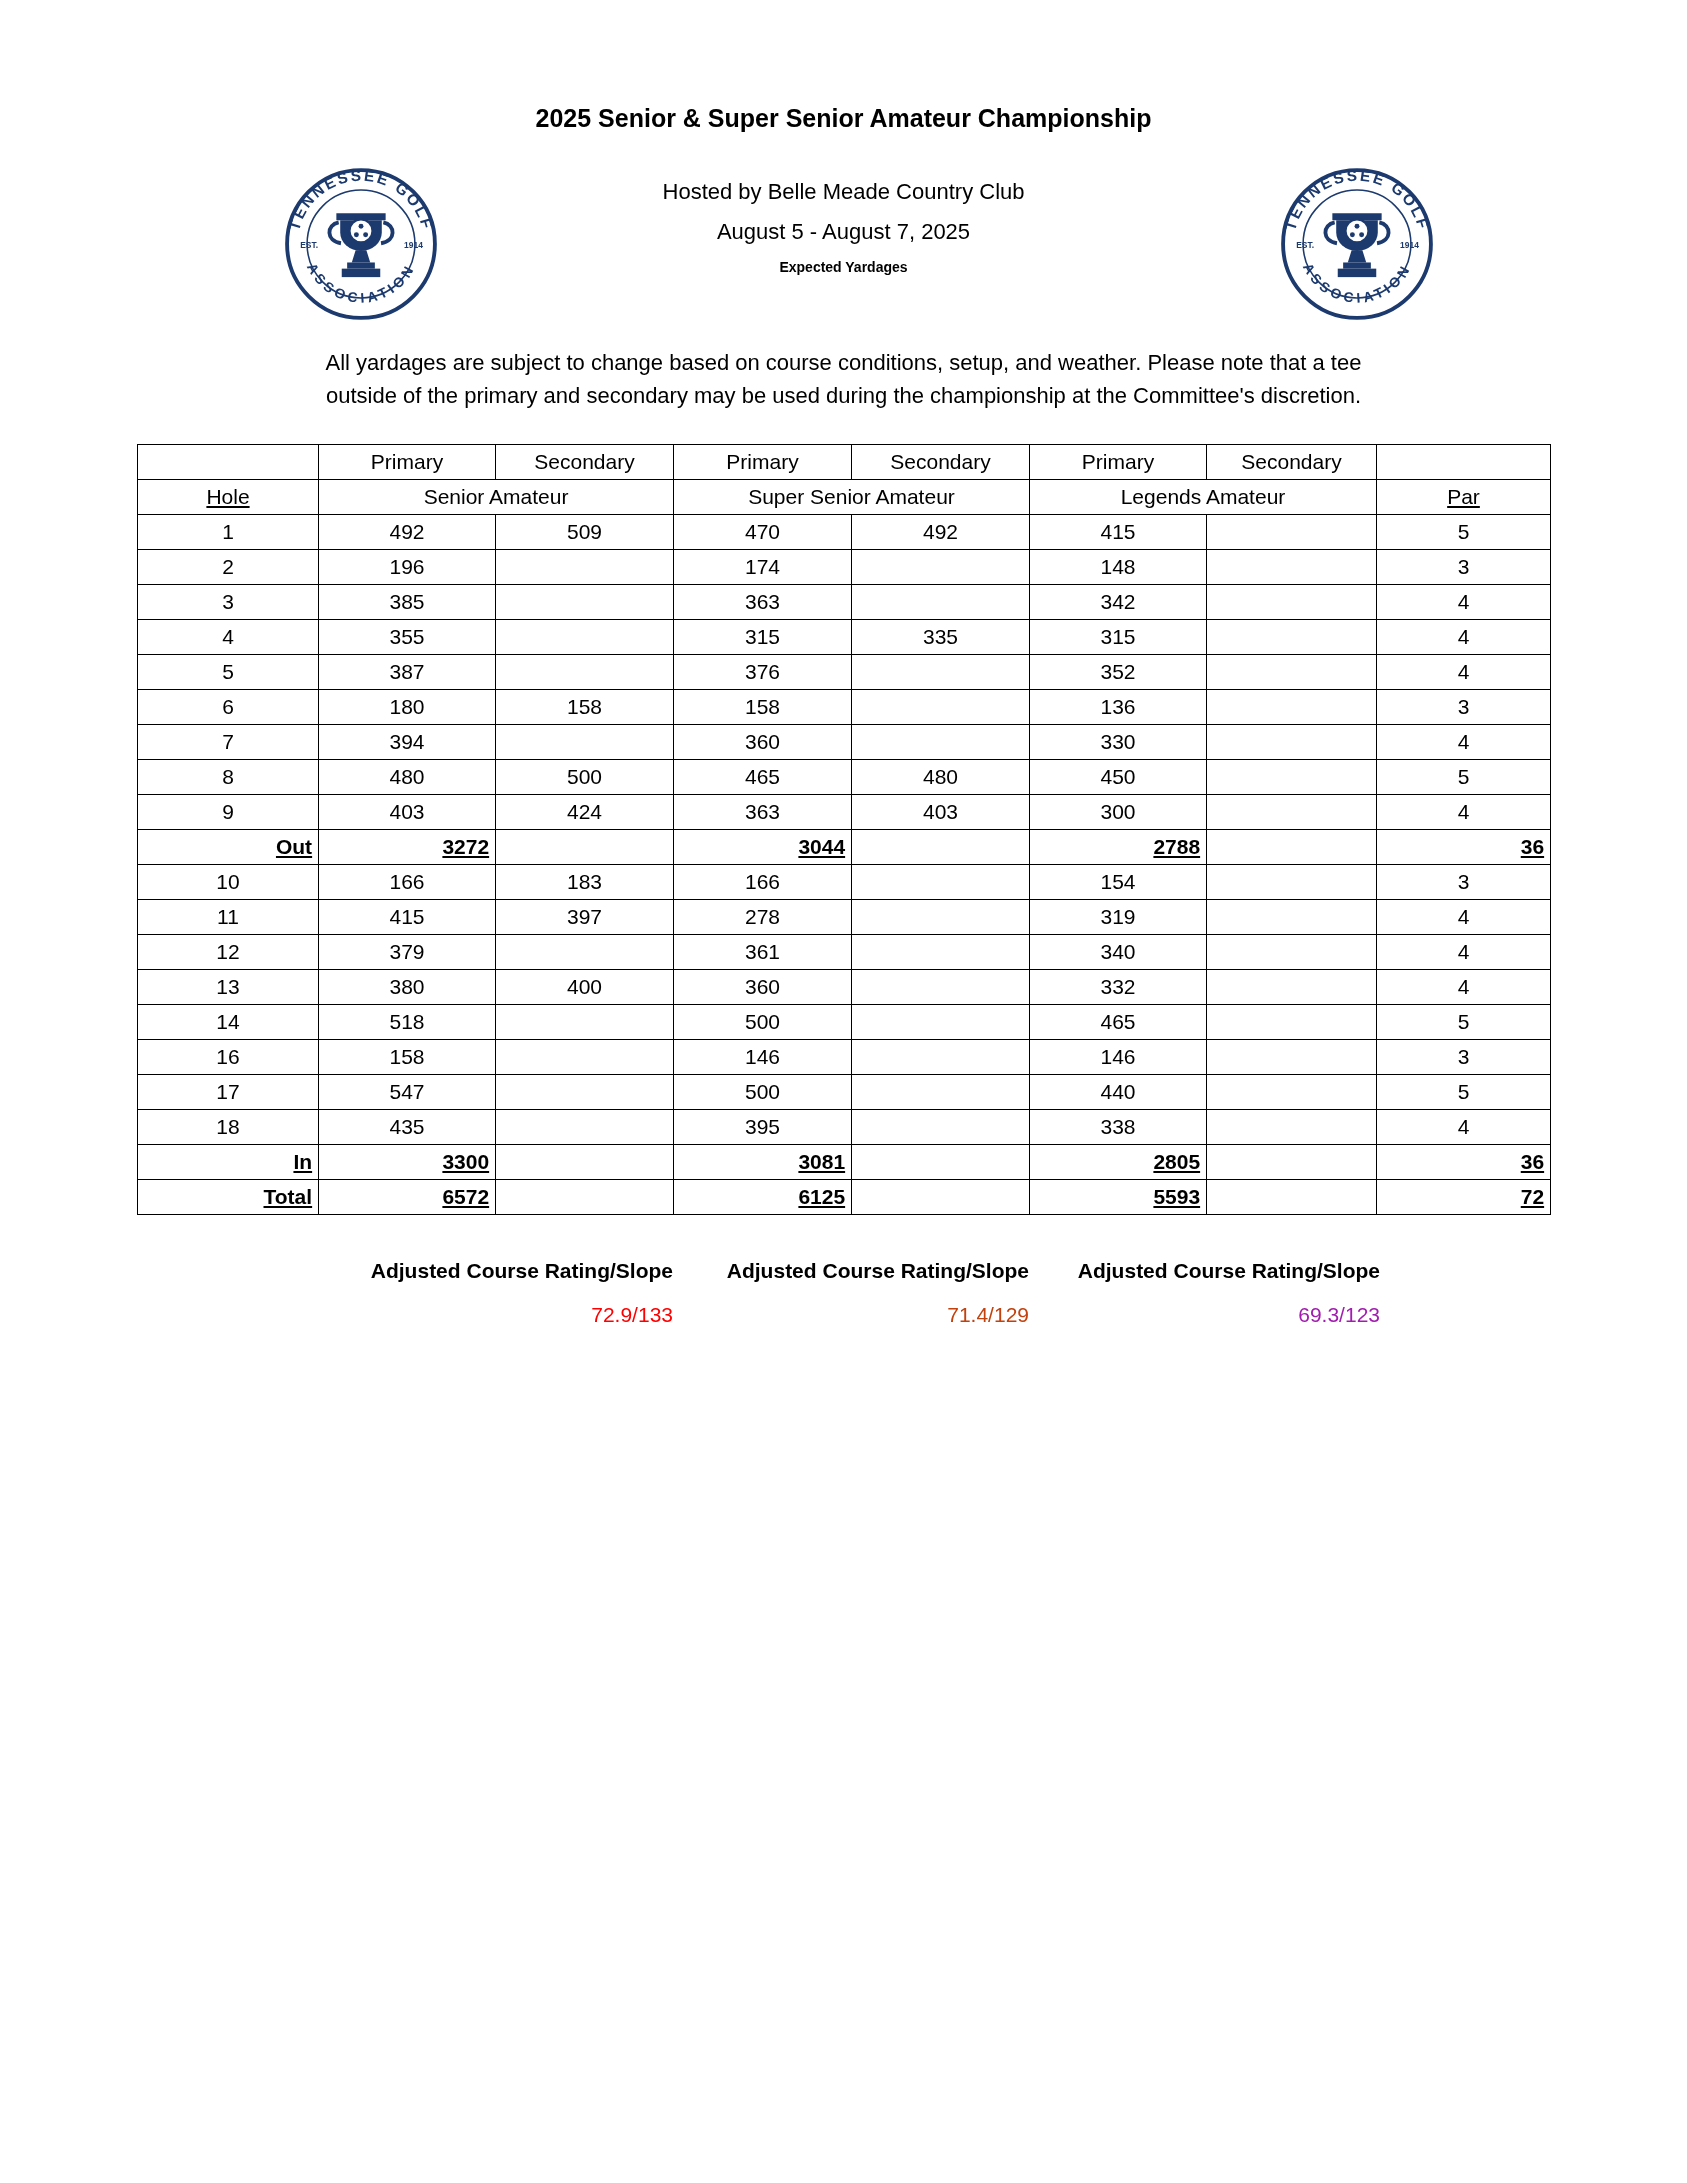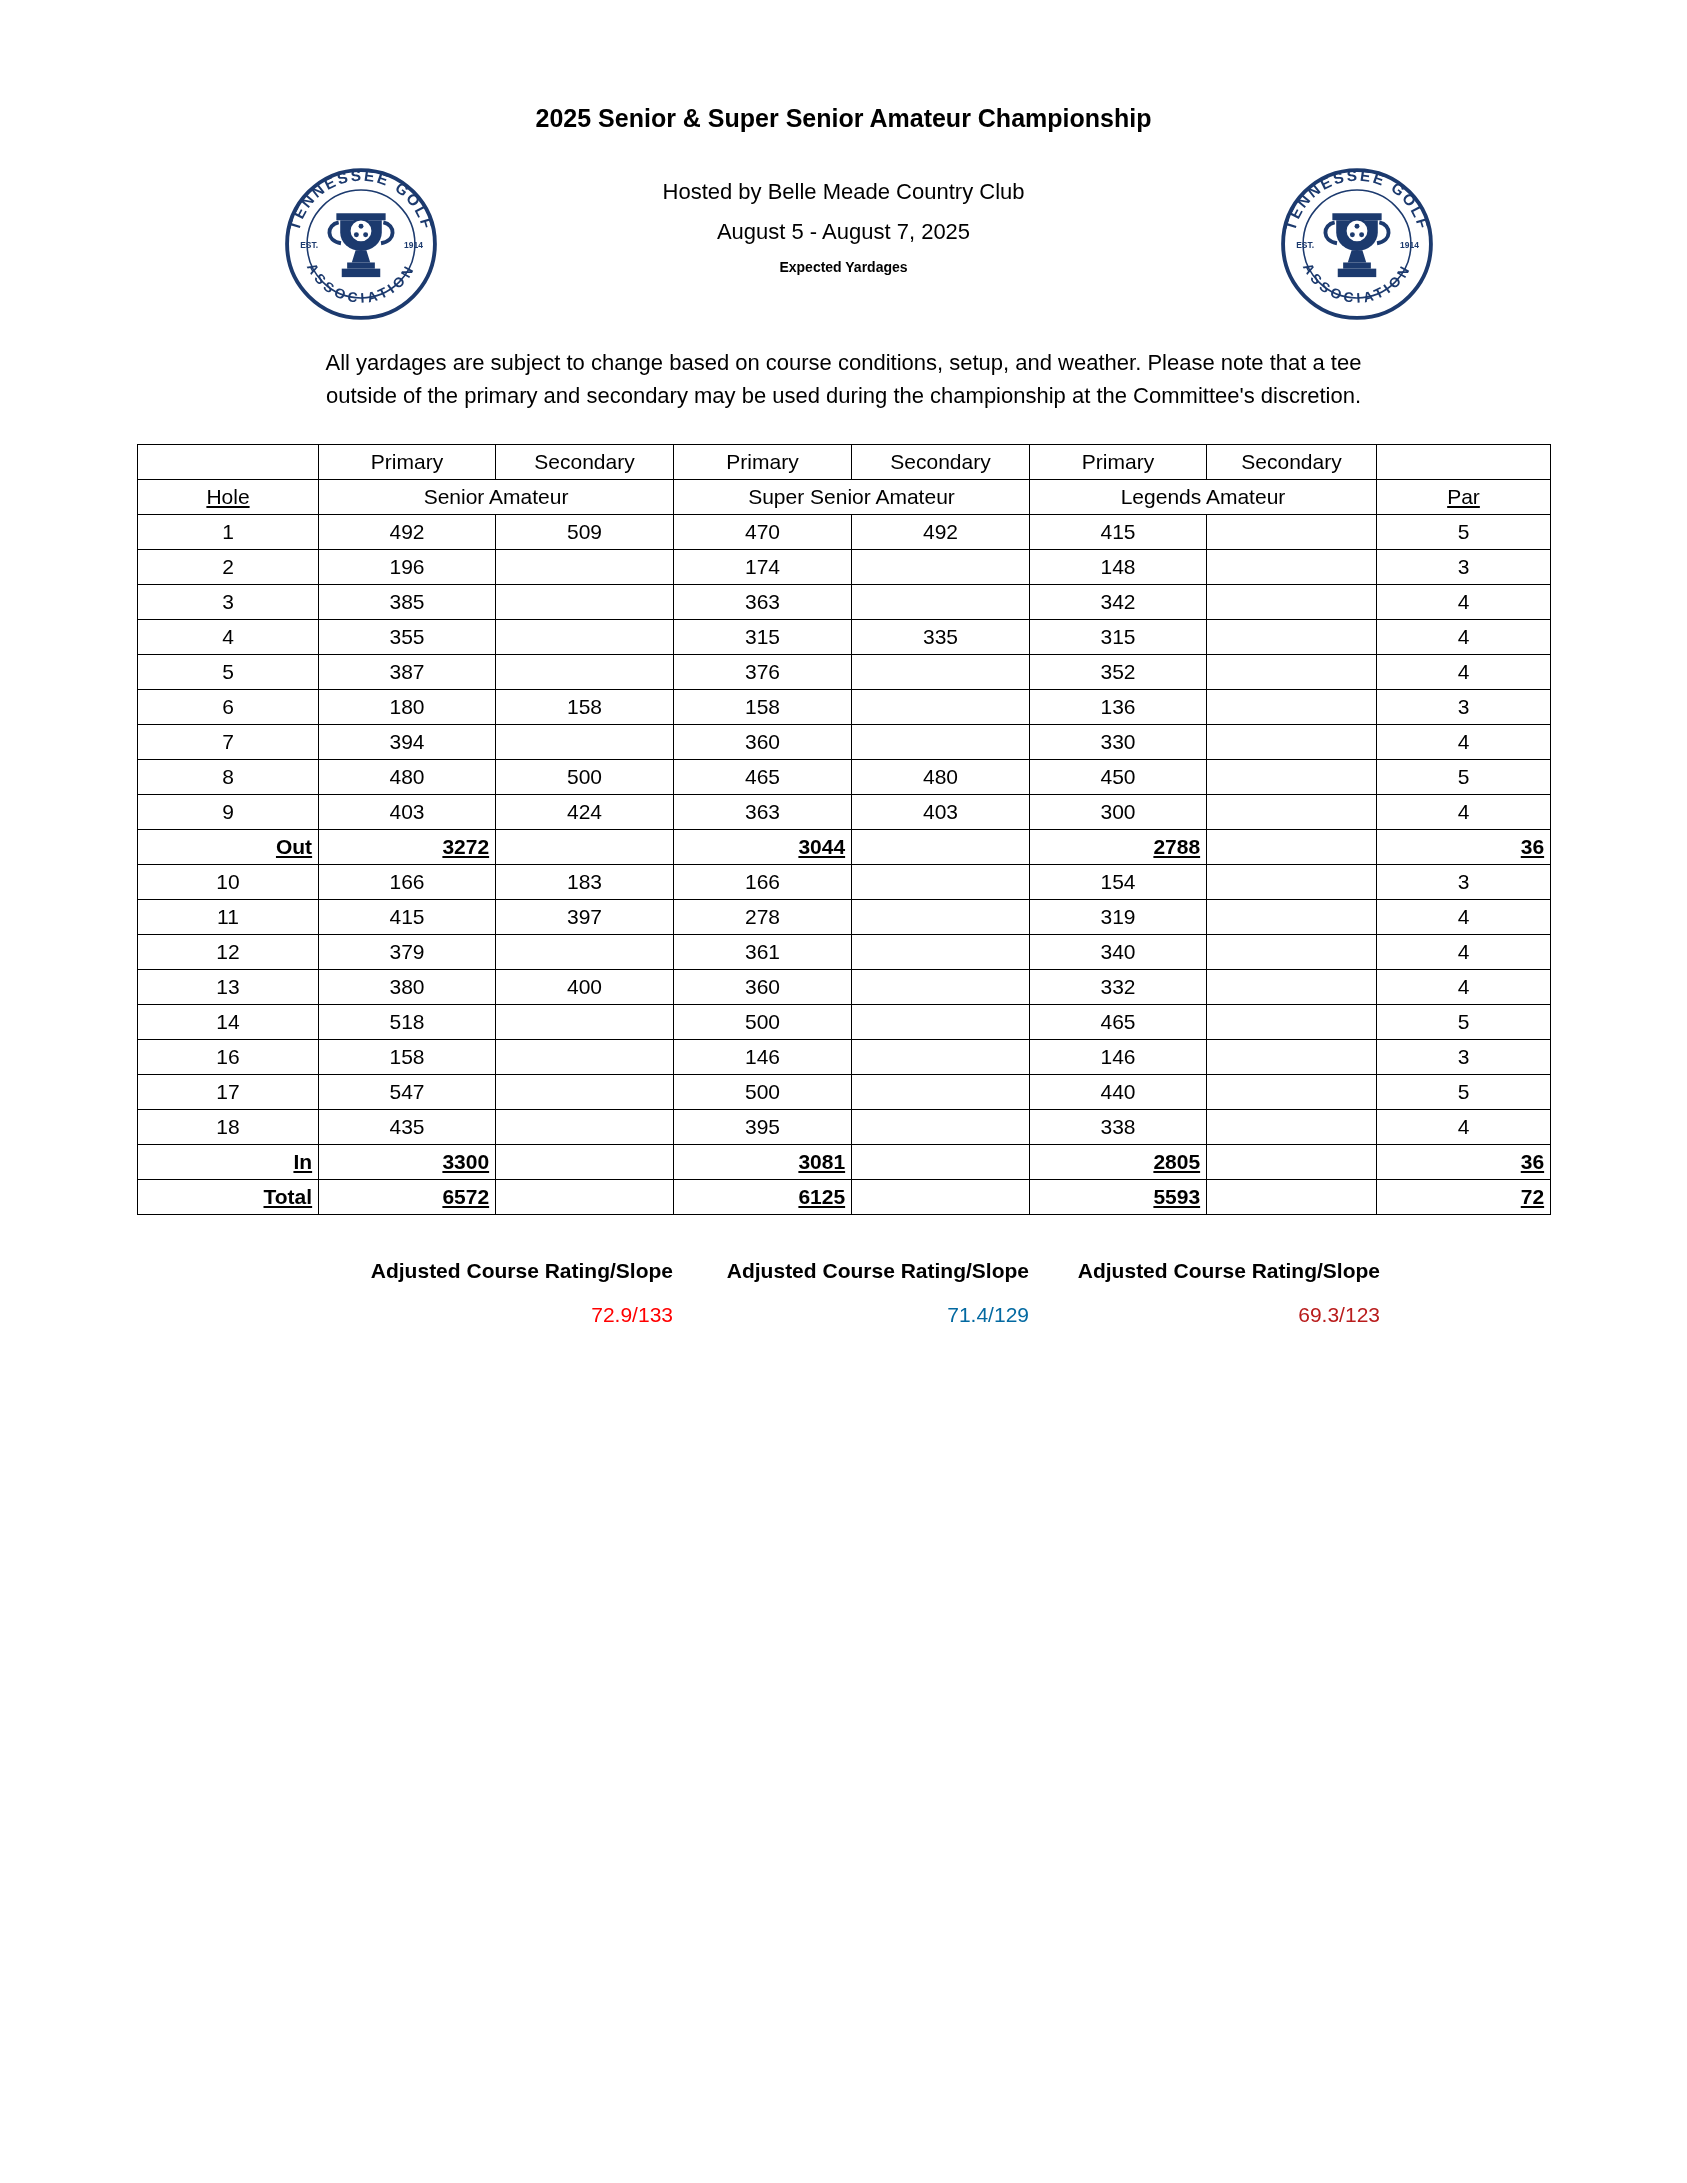--- a/index.html
+++ b/index.html
@@ -348,22 +348,22 @@
       </tbody>
   </table>
 
   <div class="ratings">
     <div class="rating rating-1">
       <div class="label">Adjusted Course Rating/Slope</div>
       <div class="value" style="color: rgb(255, 0, 0);">72.9/133</div>
     </div>
     <div class="rating rating-2">
       <div class="label">Adjusted Course Rating/Slope</div>
-      <div class="value" style="color: #0369a1;">71.4/129</div>
+      <div class="value" style="color: #c2410c;">71.4/129</div>
     </div>
     <div class="rating rating-3">
       <div class="label">Adjusted Course Rating/Slope</div>
-      <div class="value" style="color: #b91c1c;">69.3/123</div>
+      <div class="value" style="color: #a21caf;">69.3/123</div>
     </div>
   </div>
 
 </div>
 
 
 </body></html>

